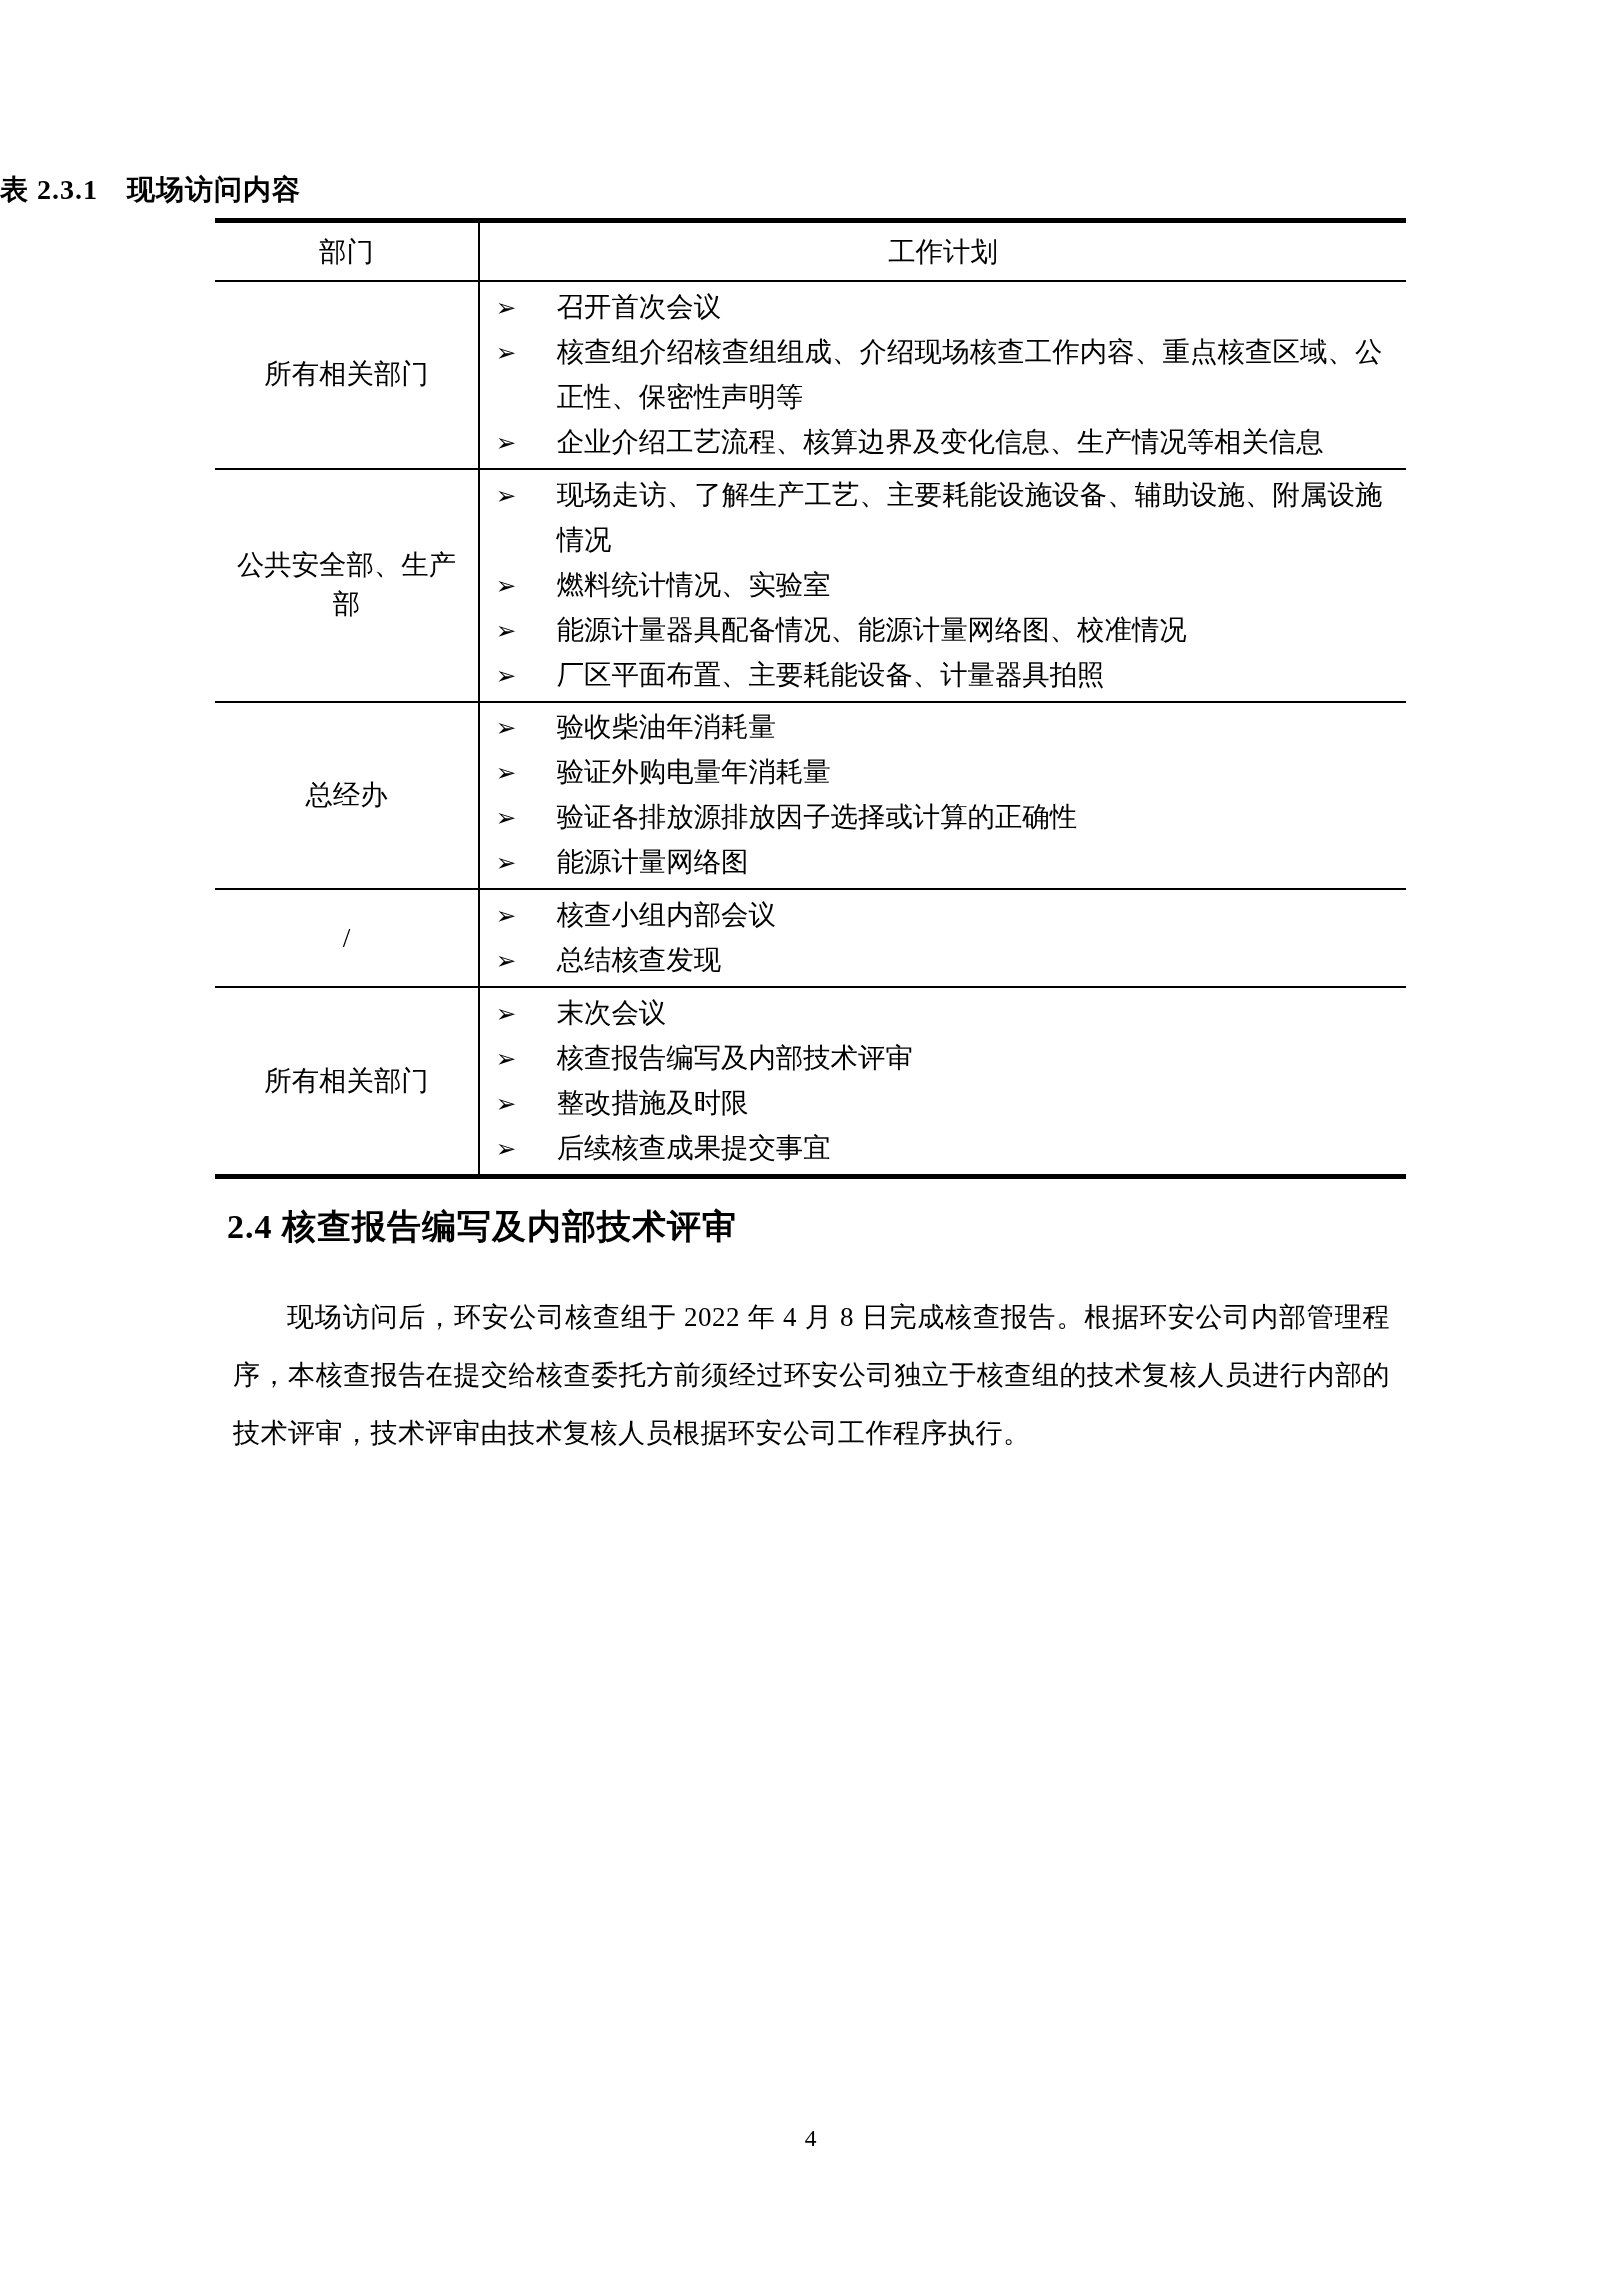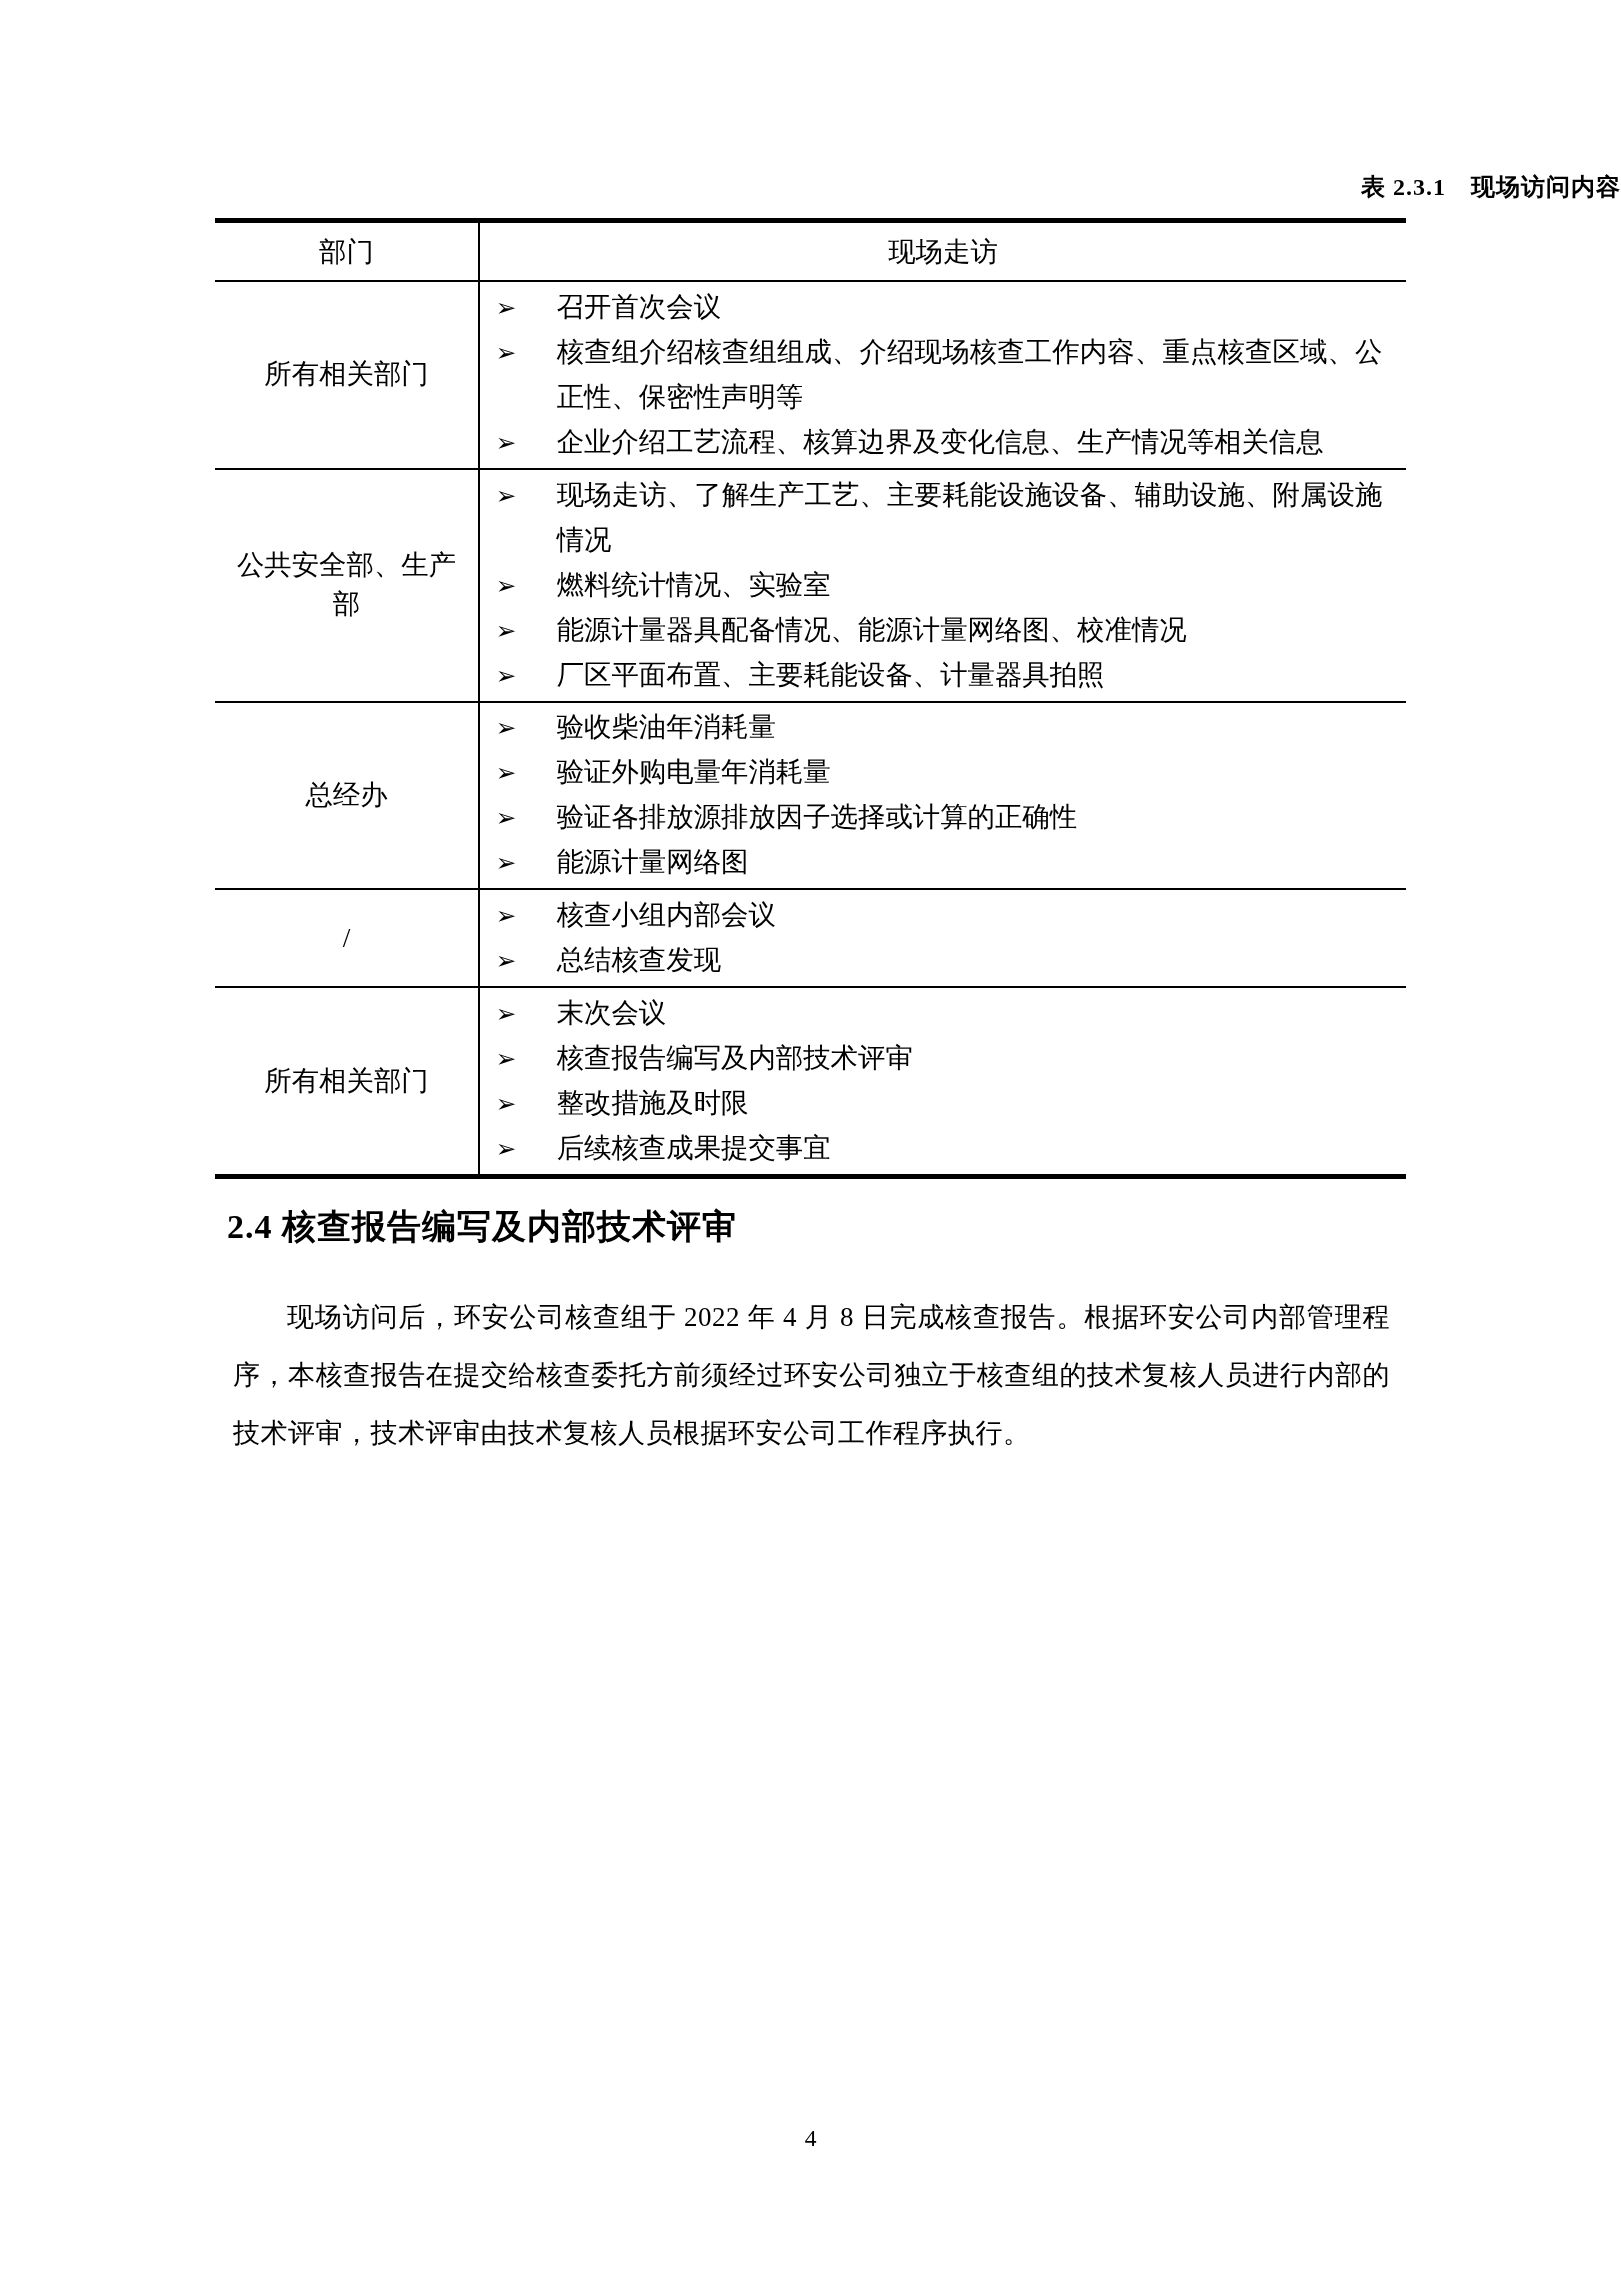--- a/index.html
+++ b/index.html
@@ -15,22 +15,22 @@
     color: #000000;
     overflow: hidden;
   }
 
   
   .table-title {
     position: absolute;
     top: 171px;
     left: 0;
     width: 100%;
-    text-align: right;
-    font-size: 24px;
+    text-align: left;
+    font-size: 28px;
     font-weight: bold;
     letter-spacing: 1px;
   }
 
   
   .visit-table-wrap {
     position: absolute;
     left: 215px;
     top: 218px;
     width: 1191px;
@@ -134,21 +134,21 @@
 </head>
 <body>
 
 <div class="table-title">表 2.3.1　现场访问内容</div>
 
 <div class="visit-table-wrap">
   <table class="visit-table">
     <thead>
       <tr>
         <th>部门</th>
-        <th>现场走访</th>
+        <th>工作计划</th>
       </tr>
     </thead>
     <tbody>
         <tr>
     <td class="dept-cell dept">所有相关部门</td>
     <td class="plan-cell">
       <ul class="bullet-list">
               <li>
     <span class="bullet-marker">➢</span>
     <span class="bullet-text btext">召开首次会议</span>

